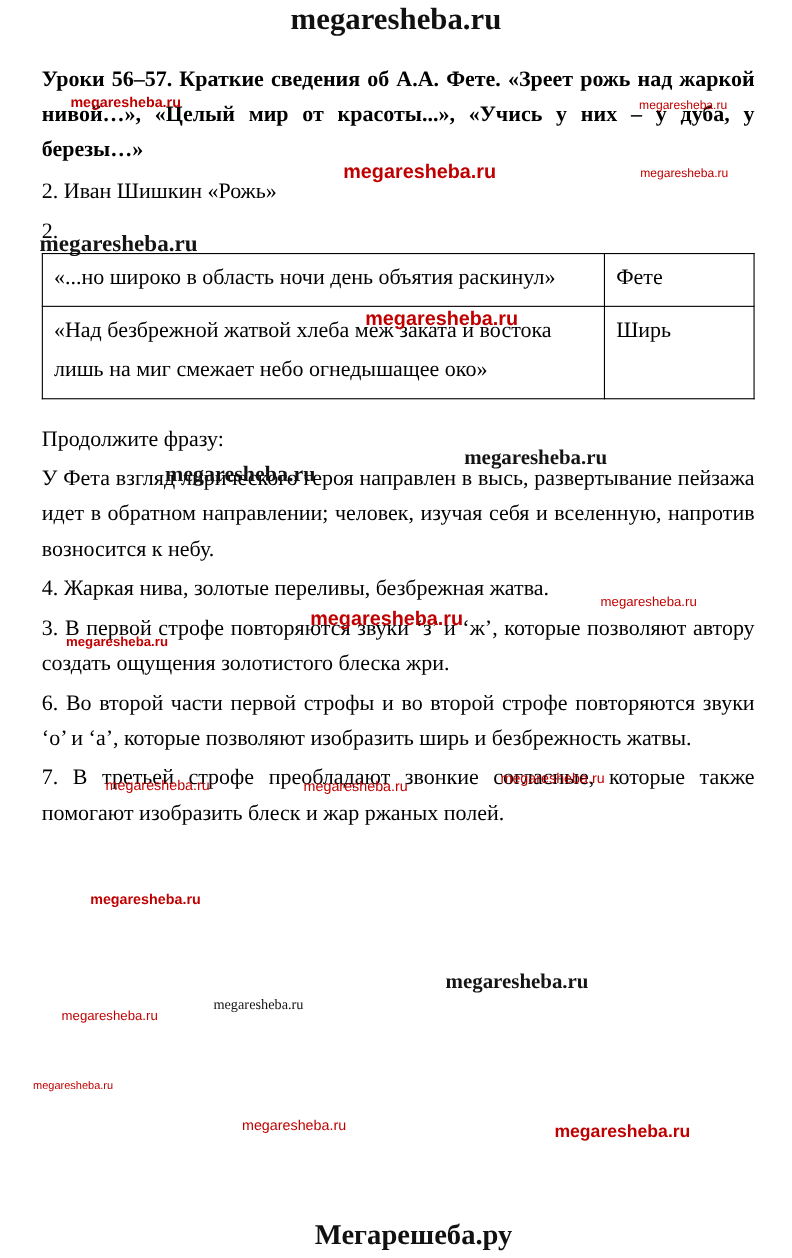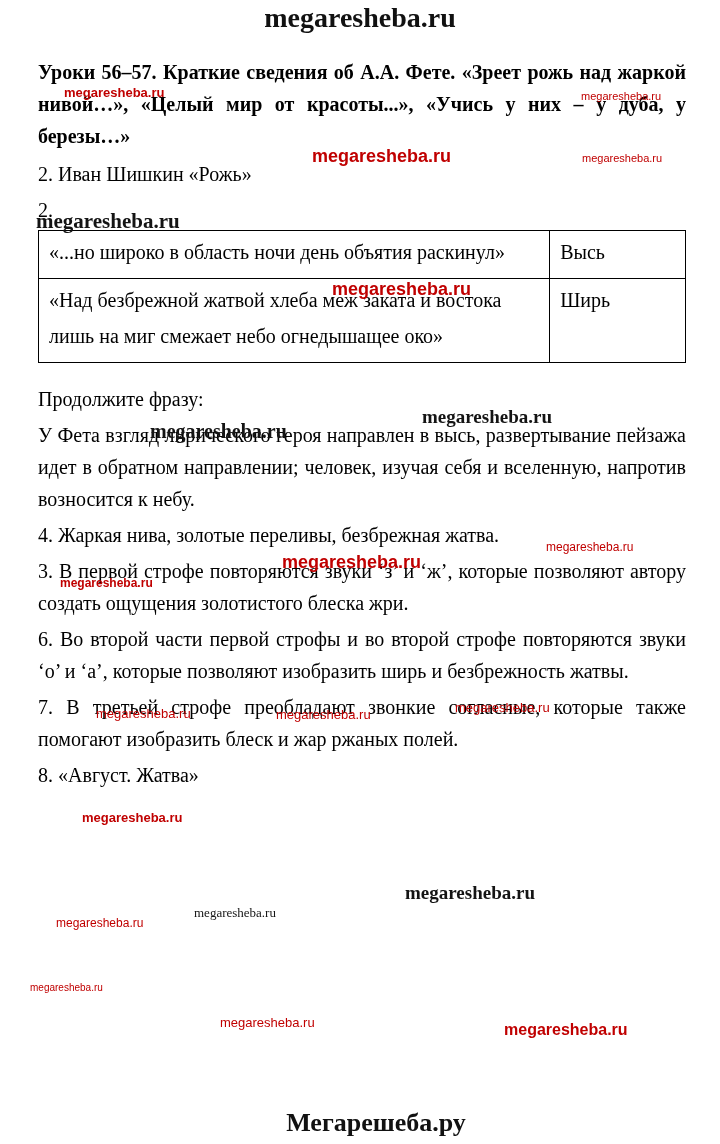--- a/index.html
+++ b/index.html
@@ -86,21 +86,21 @@
   <p class="para heading">Уроки 56–57. Краткие сведения об А.А. Фете. «Зреет рожь над жаркой нивой…», «Целый мир от красоты...», «Учись у них – у дуба, у березы…»</p>
 
   <p class="para">2. Иван Шишкин «Рожь»</p>
 
   <p class="para tight">2.</p>
 
   <table class="cmp">
     <tbody>
       <tr>
         <td class="qcol">«...но широко в область ночи день объятия раскинул»</td>
-        <td class="lcol">Высь</td>
+        <td class="lcol">Фете</td>
       </tr>
       <tr>
         <td class="qcol">«Над безбрежной жатвой хлеба меж заката и востока лишь на миг смежает небо огнедышащее око»</td>
         <td class="lcol">Ширь</td>
       </tr>
     </tbody>
   </table>
 
 
   <p class="para">Продолжите фразу:</p>
@@ -109,17 +109,16 @@
 
   <p class="para">4. Жаркая нива, золотые переливы, безбрежная жатва.</p>
 
   <p class="para">3. В первой строфе повторяются звуки ‘з’ и ‘ж’, которые позволяют автору создать ощущения золотистого блеска жри.</p>
 
   <p class="para">6. Во второй части первой строфы и во второй строфе повторяются звуки ‘о’ и ‘а’, которые позволяют изобразить ширь и безбрежность жатвы.</p>
 
   <p class="para">7. В третьей строфе преобладают звонкие согласные, которые также помогают изобразить блеск и жар ржаных полей.</p>
 
 
-  <p class="para">8. «Август. Жатва»</p>
 
 </main>
 
 <div class="brand-bottom">Мегарешеба.ру</div>
 
 </body></html>

